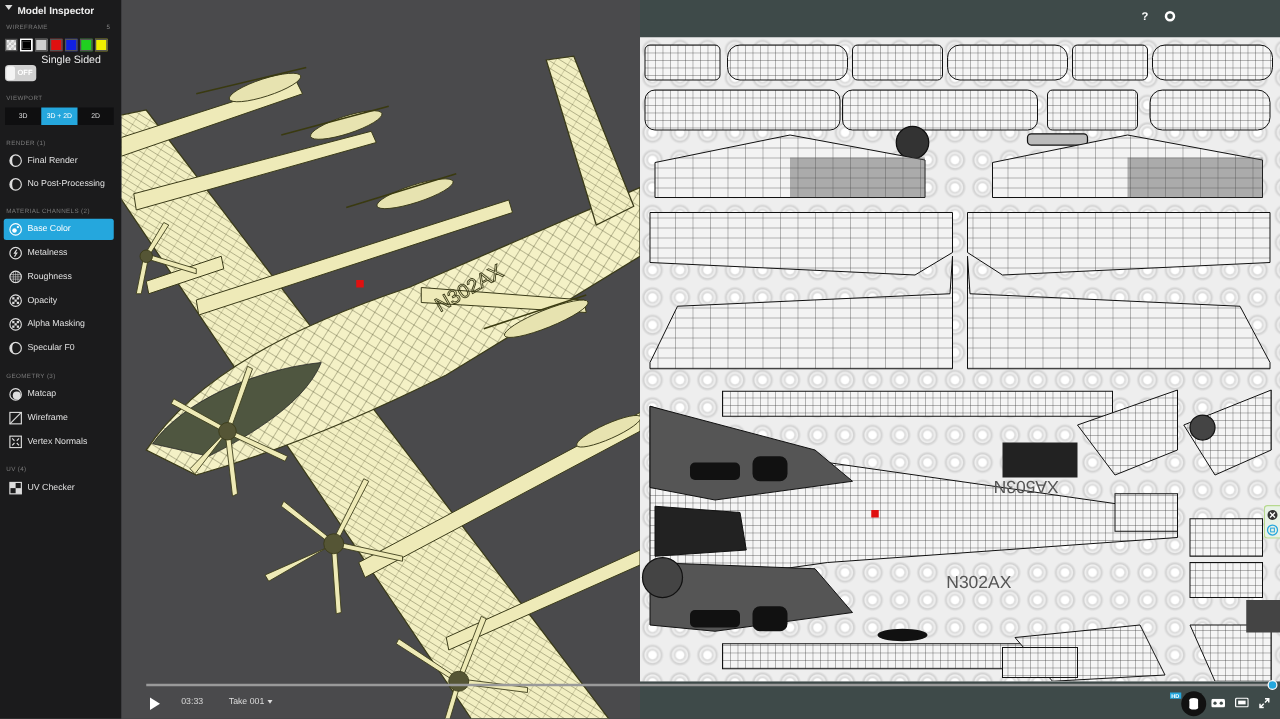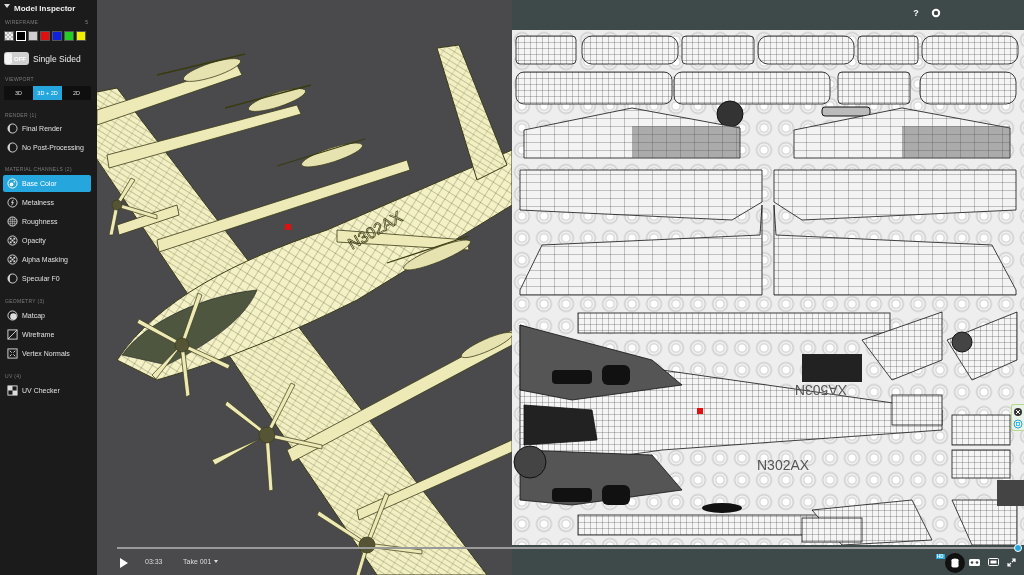--- a/index.html
+++ b/index.html
@@ -16,21 +16,21 @@
 .sb-title .tri{width:0;height:0;border-left:3px solid transparent;border-right:3px solid transparent;border-top:4px solid #ddd}
 .sec{position:absolute;left:5px;font-size:5px;color:#7b7b7b;letter-spacing:.3px;text-transform:uppercase}
 .sec-count{position:absolute;right:9px;font-size:5px;color:#888}
 .swatches{position:absolute;left:4px;top:31px;display:flex;gap:2px}
 .sw{width:10px;height:10px;border:1px solid #555}
 .sw.checker{background:linear-gradient(45deg,#bbb 25%,transparent 25%,transparent 75%,#bbb 75%),linear-gradient(45deg,#bbb 25%,#eee 25%,#eee 75%,#bbb 75%);background-size:4px 4px;background-position:0 0,2px 2px}
 .sw.sel{border:1px solid #fff;box-shadow:inset 0 0 0 1px #000}
 .toggle{position:absolute;left:4px;top:52px;width:25px;height:13px;border-radius:3px;background:#d0d0d0;display:flex;align-items:center;justify-content:flex-end;padding-right:3px}
 .toggle span{font-size:6px;font-weight:bold;color:#fff}
 .toggle .knob{position:absolute;left:1px;top:1px;width:7px;height:11px;border-radius:2px;background:#f4f4f4}
-.toggle-label{position:absolute;left:33px;top:54px;font-size:8.5px;color:#eee}
+.toggle-label{position:absolute;left:33px;top:42px;font-size:8.5px;color:#eee}
 .vpbtns{position:absolute;left:4px;top:86px;display:flex;background:#0f0f10;height:14px;width:87px}
 .vpbtn{flex:1;font-size:5.5px;color:#ddd;display:flex;align-items:center;justify-content:center}
 .vpbtn.active{background:#25a7dd;color:#fff}
 .item{position:absolute;left:3px;width:88px;height:17px;display:flex;align-items:center;gap:4px;padding-left:4px;font-size:7px;color:#e0e0e0;border-radius:2px}
 .item.active{background:#25a7dd;color:#fff}
 .ic{width:11px;height:11px;display:inline-block;flex:none}
 .timeline{position:absolute;left:117px;top:547px;width:900px;height:2px;background:#9a9a9a}
 .tl-knob{position:absolute;left:1014px;top:544px;width:8px;height:8px;border-radius:50%;background:#25a7dd;border:1px solid #fff}
 .bottombar{position:absolute;left:97px;top:550px;width:927px;height:25px;}
 .play{position:absolute;left:23px;top:8px;width:0;height:0;border-top:5px solid transparent;border-bottom:5px solid transparent;border-left:8px solid #fff}

